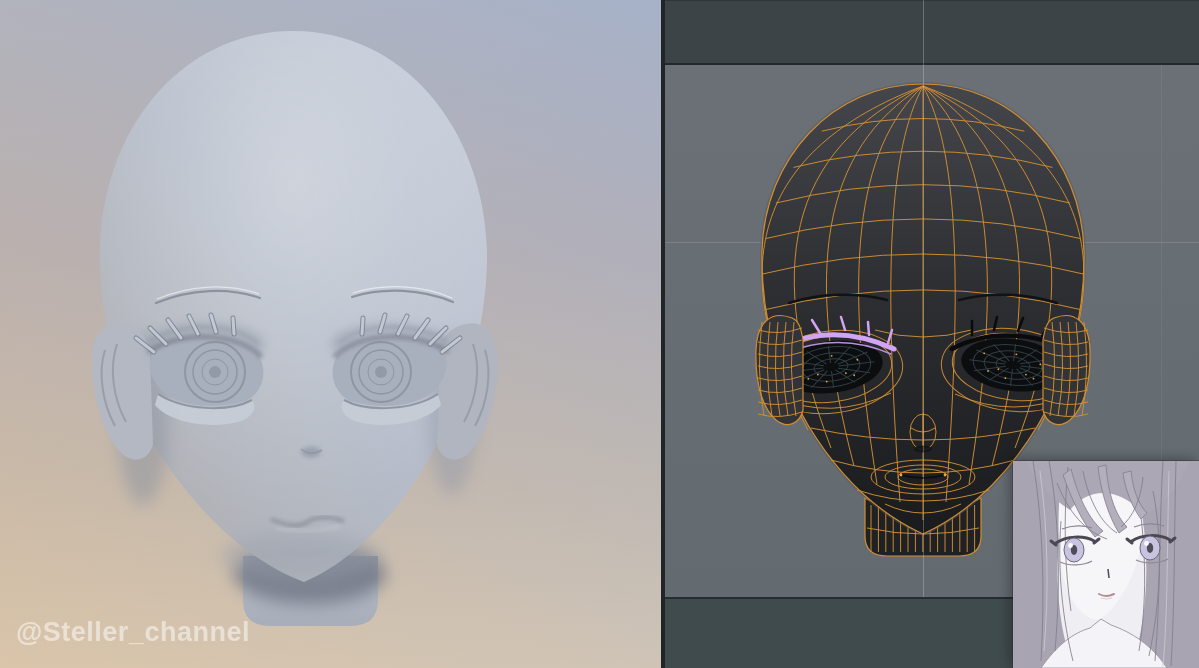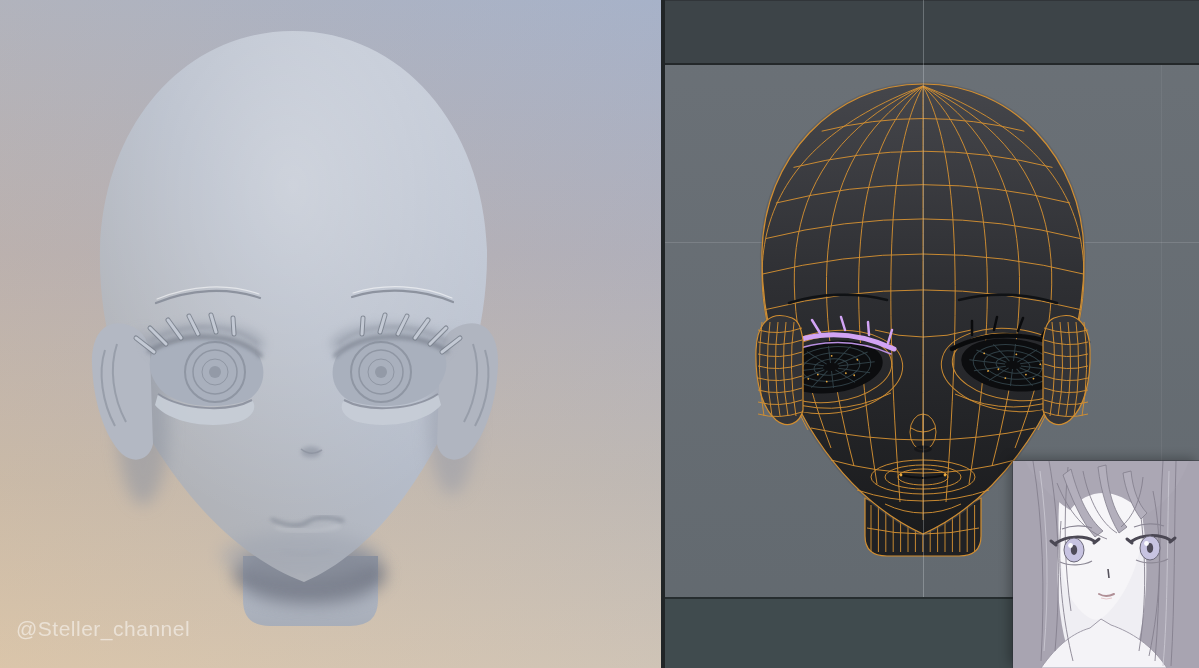--- a/index.html
+++ b/index.html
@@ -5,21 +5,21 @@
   html,body{margin:0;padding:0;background:#111;}
   #stage{position:relative;width:1199px;height:668px;overflow:hidden;font-family:"Liberation Sans",sans-serif;}
   .abs{position:absolute;}
 
   
   #left-panel{left:0;top:0;width:661px;height:668px;
     background:
       linear-gradient(to right, rgba(205,175,150,0.18), rgba(150,170,215,0.20)),
       linear-gradient(180deg, var(--left-bg-top) 0%, var(--left-bg-mid) 38%, #c9bcab 72%, var(--left-bg-bottom) 100%);
   }
-  #watermark{left:16px;top:617px;font-size:21px;font-weight:400;letter-spacing:.5px;
+  #watermark{left:16px;top:617px;font-size:27px;font-weight:700;letter-spacing:.5px;
     color:var(--watermark);text-align:right;}
 
   
   #right-panel{left:661px;top:0;width:538px;height:668px;
     background:linear-gradient(180deg, var(--viewport-bg-top) 0%, var(--viewport-bg-bottom) 100%);}
   #panel-divider{left:0;top:0;width:4px;height:668px;background:var(--panel-divider);z-index:6;}
   #top-band{left:0;top:0;width:538px;height:62px;background:var(--viewport-top-band);
     border-top:1px solid #313539;border-bottom:2px solid var(--band-border);z-index:2;}
   #bottom-band{left:0;top:597px;width:538px;height:71px;background:var(--viewport-bottom-band);
     border-top:2px solid #262d2f;z-index:4;}

